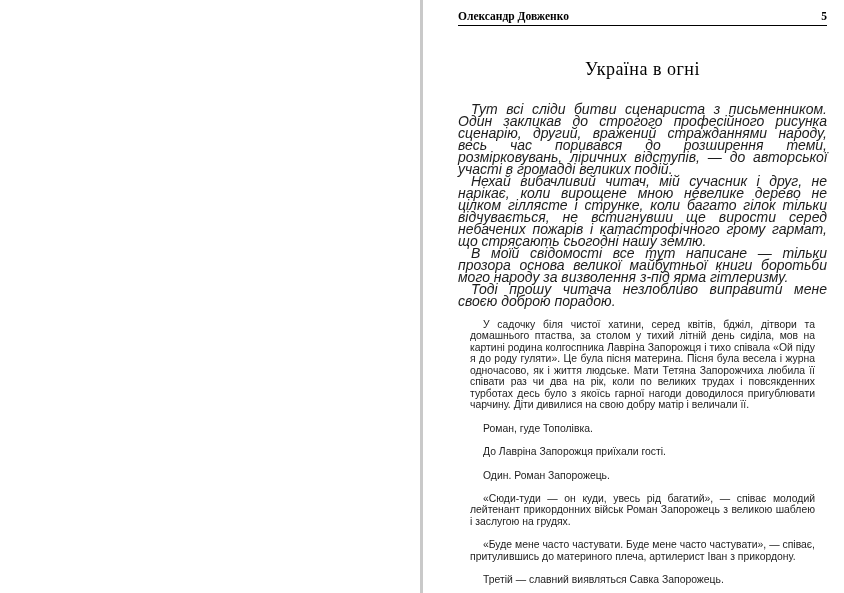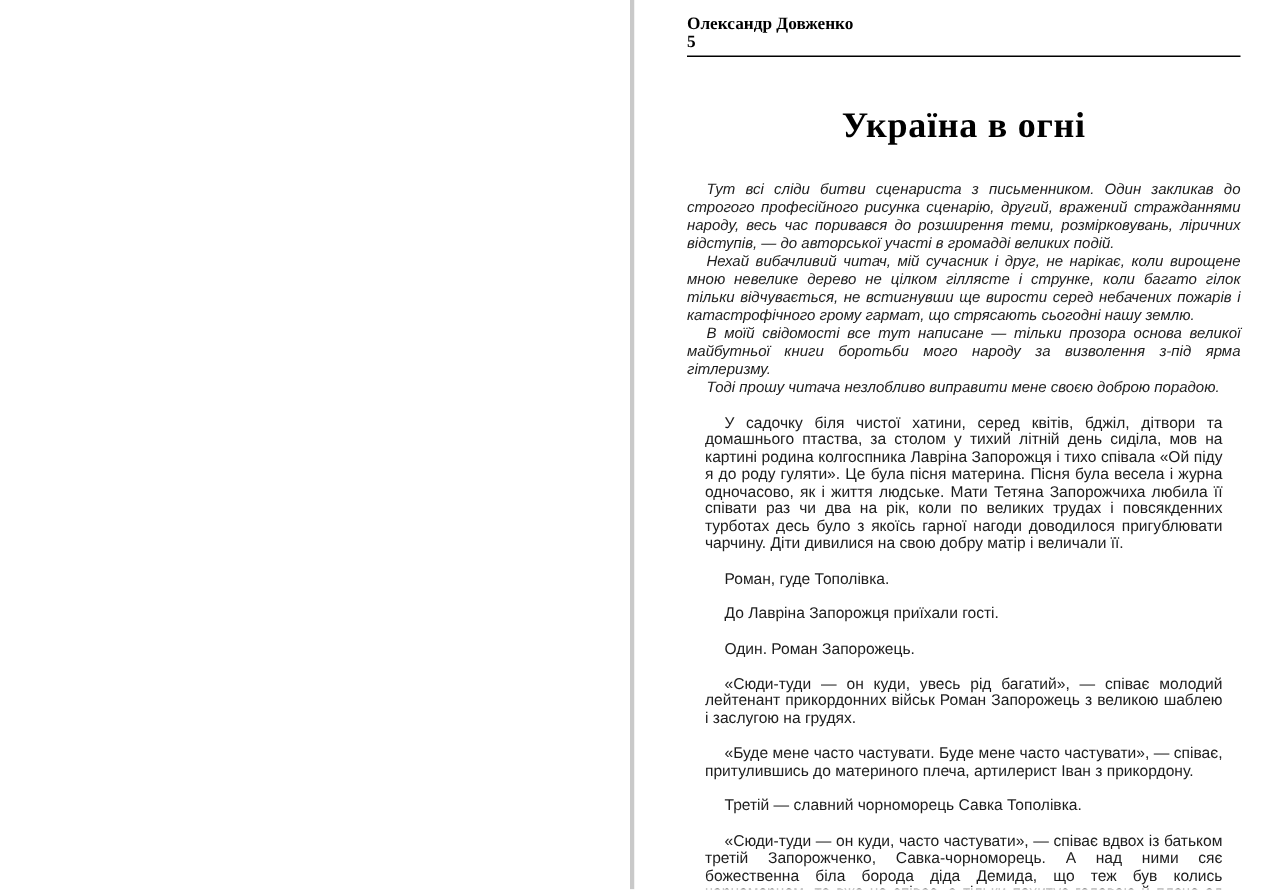--- a/index.html
+++ b/index.html
@@ -35,49 +35,48 @@
   }
   .content {
     position: absolute;
     left: 35px;            
     top: 0;
     width: 369px;
   }
   .running-header {
     display: flex;
     justify-content: space-between;
-    align-items: flex-start;
+    align-items: center;
     margin-top: 10px;
     font-family: "Liberation Serif", serif;
     font-weight: bold;
     font-size: 11.5px;
     color: #000000;
-    flex-direction: column;
   }
   .header-rule {
     height: 0;
     border-top: 1.7px solid #000000;
     margin-top: 3px;
   }
   .doc-title {
     margin: 33px 0 0 0;
     text-align: center;
     font-family: "Liberation Serif", serif;
-    font-weight: bold;
-    font-size: 24px;
+    font-weight: normal;
+    font-size: 18px;
     color: #000000;
     letter-spacing: 0.5px;
   }
   .intro-section {
     margin-top: 23px;
   }
   .intro-p {
     margin: 0;
     font-style: italic;
-    font-size: 10px;
+    font-size: 14px;
     line-height: 12px;
     text-align: justify;
     text-indent: 13px;
     color: #1c1c1c;
   }
   .body-section {
     margin-top: 7px;
   }
   .body-p {
     margin: 12px;
@@ -116,19 +115,19 @@
           <p class="intro-p">Тоді прошу читача незлобливо виправити мене своєю доброю порадою.</p>
         </section>
 
       <section class="body-section">
           <p class="body-p">У садочку біля чистої хатини, серед квітів, бджіл, дітвори та домашнього птаства, за столом у тихий літній день сиділа, мов на картині родина колгоспника Лавріна Запорожця і тихо співала «Ой піду я до роду гуляти». Це була пісня материна. Пісня була весела і журна одночасово, як і життя людське. Мати Тетяна Запорожчиха любила її співати раз чи два на рік, коли по великих трудах і повсякденних турботах десь було з якоїсь гарної нагоди доводилося пригублювати чарчину. Діти дивилися на свою добру матір і величали її.</p>
           <p class="body-p">Роман, гуде Тополівка.</p>
           <p class="body-p">До Лавріна Запорожця приїхали гості.</p>
           <p class="body-p">Один. Роман Запорожець.</p>
           <p class="body-p">«Сюди-туди — он куди, увесь рід багатий», — співає молодий лейтенант прикордонних військ Роман Запорожець з великою шаблею і заслугою на грудях.</p>
           <p class="body-p">«Буде мене часто частувати. Буде мене часто частувати», — співає, притулившись до материного плеча, артилерист Іван з прикордону.</p>
-          <p class="body-p">Третій — славний чорноморець Савка Тополівка.</p>
+          <p class="body-p">Третій — славний виявляться Савка Запорожець.</p>
           <p class="body-p">«Сюди-туди — он куди, часто частувати», — співає вдвох із батьком третій Запорожченко, Савка-чорноморець. А над ними сяє божественна біла борода діда Демида, що теж був колись чорноморцем, та вже не співає, а тільки похитує головою й плаче од зворушення і глибоких своїх нужденних і злиденних літ.</p>
         </section>
 
     </div>
   </div>
 </div>
 
 </body></html>

